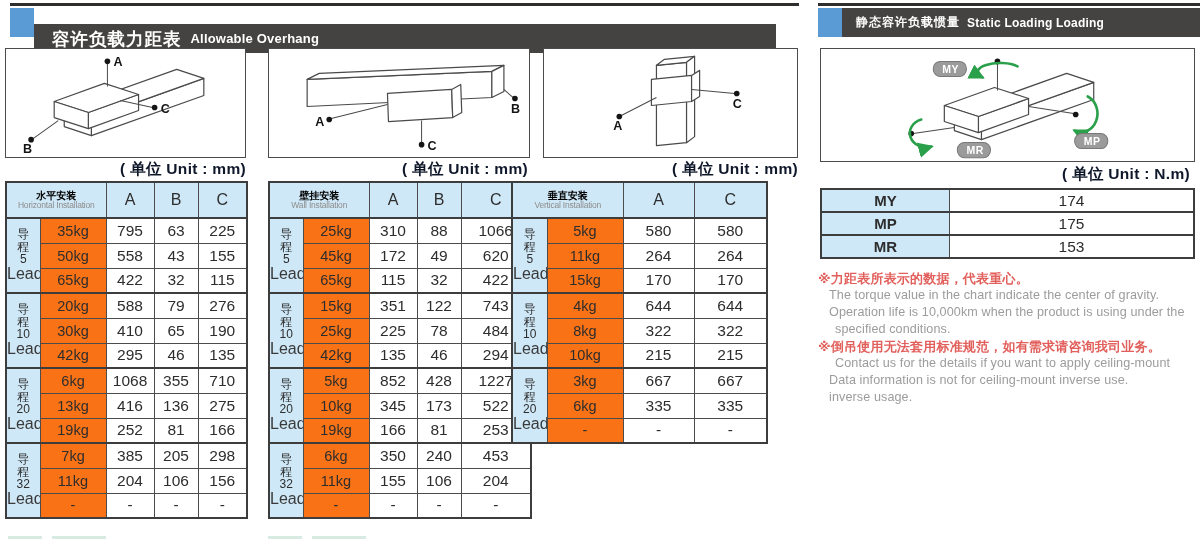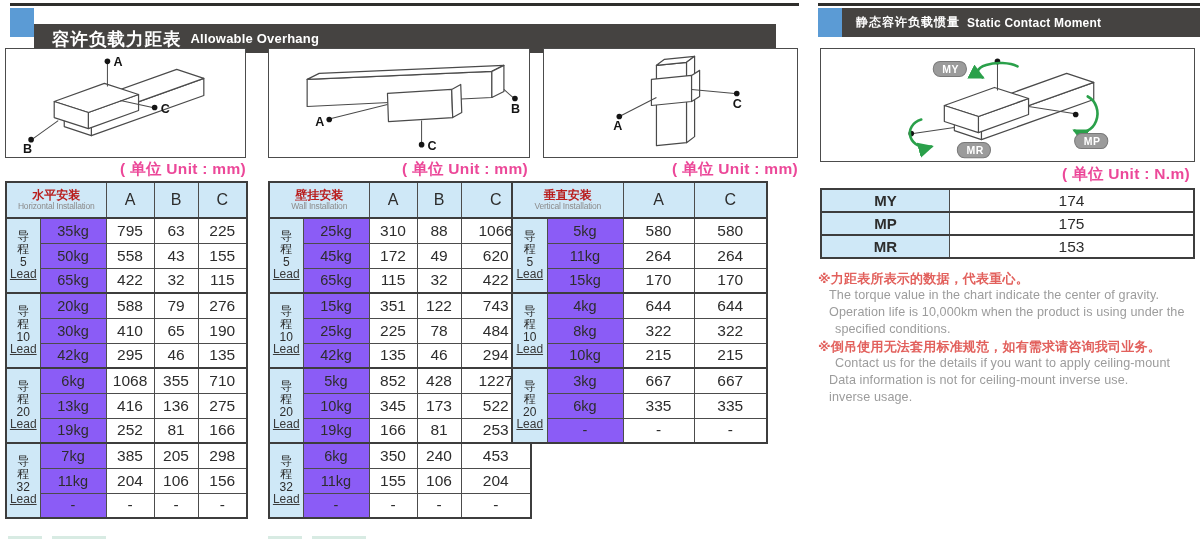--- a/index.html
+++ b/index.html
@@ -18,44 +18,44 @@
   }
   .hdr-zh{font-size:17.5px;font-weight:bold;letter-spacing:1px;}
   .hdr-en{font-size:13px;font-weight:bold;margin-left:9px;letter-spacing:.2px;}
   .hdr-bar.small .hdr-zh{font-size:12px;}
   .hdr-bar.small .hdr-en{font-size:12px;margin-left:7px;}
 
   
   .dbox{position:absolute;background:#fff;border:1.5px solid #4c4c4c;box-sizing:border-box;}
   .dbox svg{display:block;width:100%;height:100%;}
   .unit{
-    position:absolute;text-align:right;font-size:15.5px;font-weight:600;color:#ec4899;
+    position:absolute;text-align:right;font-size:15.5px;font-weight:600;color:#0f172a;
     letter-spacing:.3px;
   }
 
   
   table.spec{
     position:absolute;border-collapse:collapse;table-layout:fixed;background:#fff;
     border:2px solid #3d3d3d;
   }
   .spec th,.spec td{
     border:1px solid #4c4c4c;padding:0;text-align:center;vertical-align:middle;
     overflow:hidden;
   }
   .spec thead tr{height:36px;}
   .spec tbody tr{height:25px;}
   .spec thead th{border-bottom:2px solid #3d3d3d;background:#cfe8f7;}
-  .tzh{font-size:12px;font-weight:bold;color:#b91c1c;line-height:1.1;}
+  .tzh{font-size:10px;font-weight:bold;color:#000000;line-height:1.1;}
   .ten{font-size:8.5px;font-weight:normal;color:#8c8c8c;line-height:1.1;letter-spacing:-.2px;}
   .colh{font-size:16px;font-weight:500;color:#2d2d2d;}
   .spec th.lead{
     background:#cfe8f7;font-size:12px;font-weight:normal;line-height:1.05;color:#2d2d2d;
   }
-  .spec th.lead .leaden{font-size:12px;color:#3a3a3a;text-decoration:underline;}
-  .spec td.kg{background:#8b5cf6;font-size:14.5px;margin-left:12px;}
+  .spec th.lead .leaden{font-size:16px;color:#3a3a3a;}
+  .spec td.kg{background:#f97316;font-size:14.5px;margin-left:12px;}
   .spec td.val{background:#fff;font-size:15.5px;color:#2d2d2d;}
   .spec tr.gfirst td,.spec tr.gfirst th{border-top:2px solid #3d3d3d;}
 
   
   table.mtable{
     position:absolute;left:820px;top:188px;width:375px;border-collapse:collapse;
     table-layout:fixed;border:2px solid #3d3d3d;background:#fff;
   }
   .mtable tr{height:23px;}
   .mtable td{border-bottom:2px solid #3d3d3d;text-align:center;padding:0;}
@@ -86,21 +86,21 @@
 <div class="hdr-square" style="left:10px;top:8px;"></div>
 <div class="hdr-bar" style="left:34px;top:24px;width:742px;">
   <span class="hdr-zh">容许负载力距表</span>
   <span class="hdr-en">Allowable Overhang</span>
 </div>
 
 <div class="toprule" style="left:818px;top:3px;width:382px;"></div>
 <div class="hdr-square" style="left:818px;top:8px;"></div>
 <div class="hdr-bar small" style="left:842px;top:8px;width:358px;padding-left:14px;">
   <span class="hdr-zh">静态容许负载惯量</span>
-  <span class="hdr-en">Static Contact Moment</span>
+  <span class="hdr-en">Static Loading Loading</span>
 </div>
 
 <div class="dbox" style="left:5px;top:48px;width:241px;height:110px;">
   <svg viewBox="0 0 238 107">
     <polygon class="art" points="85,69 197,29 197,46 85,86"></polygon>
     <polygon class="art" points="58,60 170,20 197,29 85,69"></polygon>
     <polygon class="art" points="58,60 85,69 85,86 58,77"></polygon>
     <polygon class="art" points="82,63 132,45 132,61 82,79"></polygon>
     <polygon class="art" points="48,52 98,34 132,45 82,63"></polygon>
     <polygon class="art" points="48,52 82,63 82,79 48,68"></polygon>

